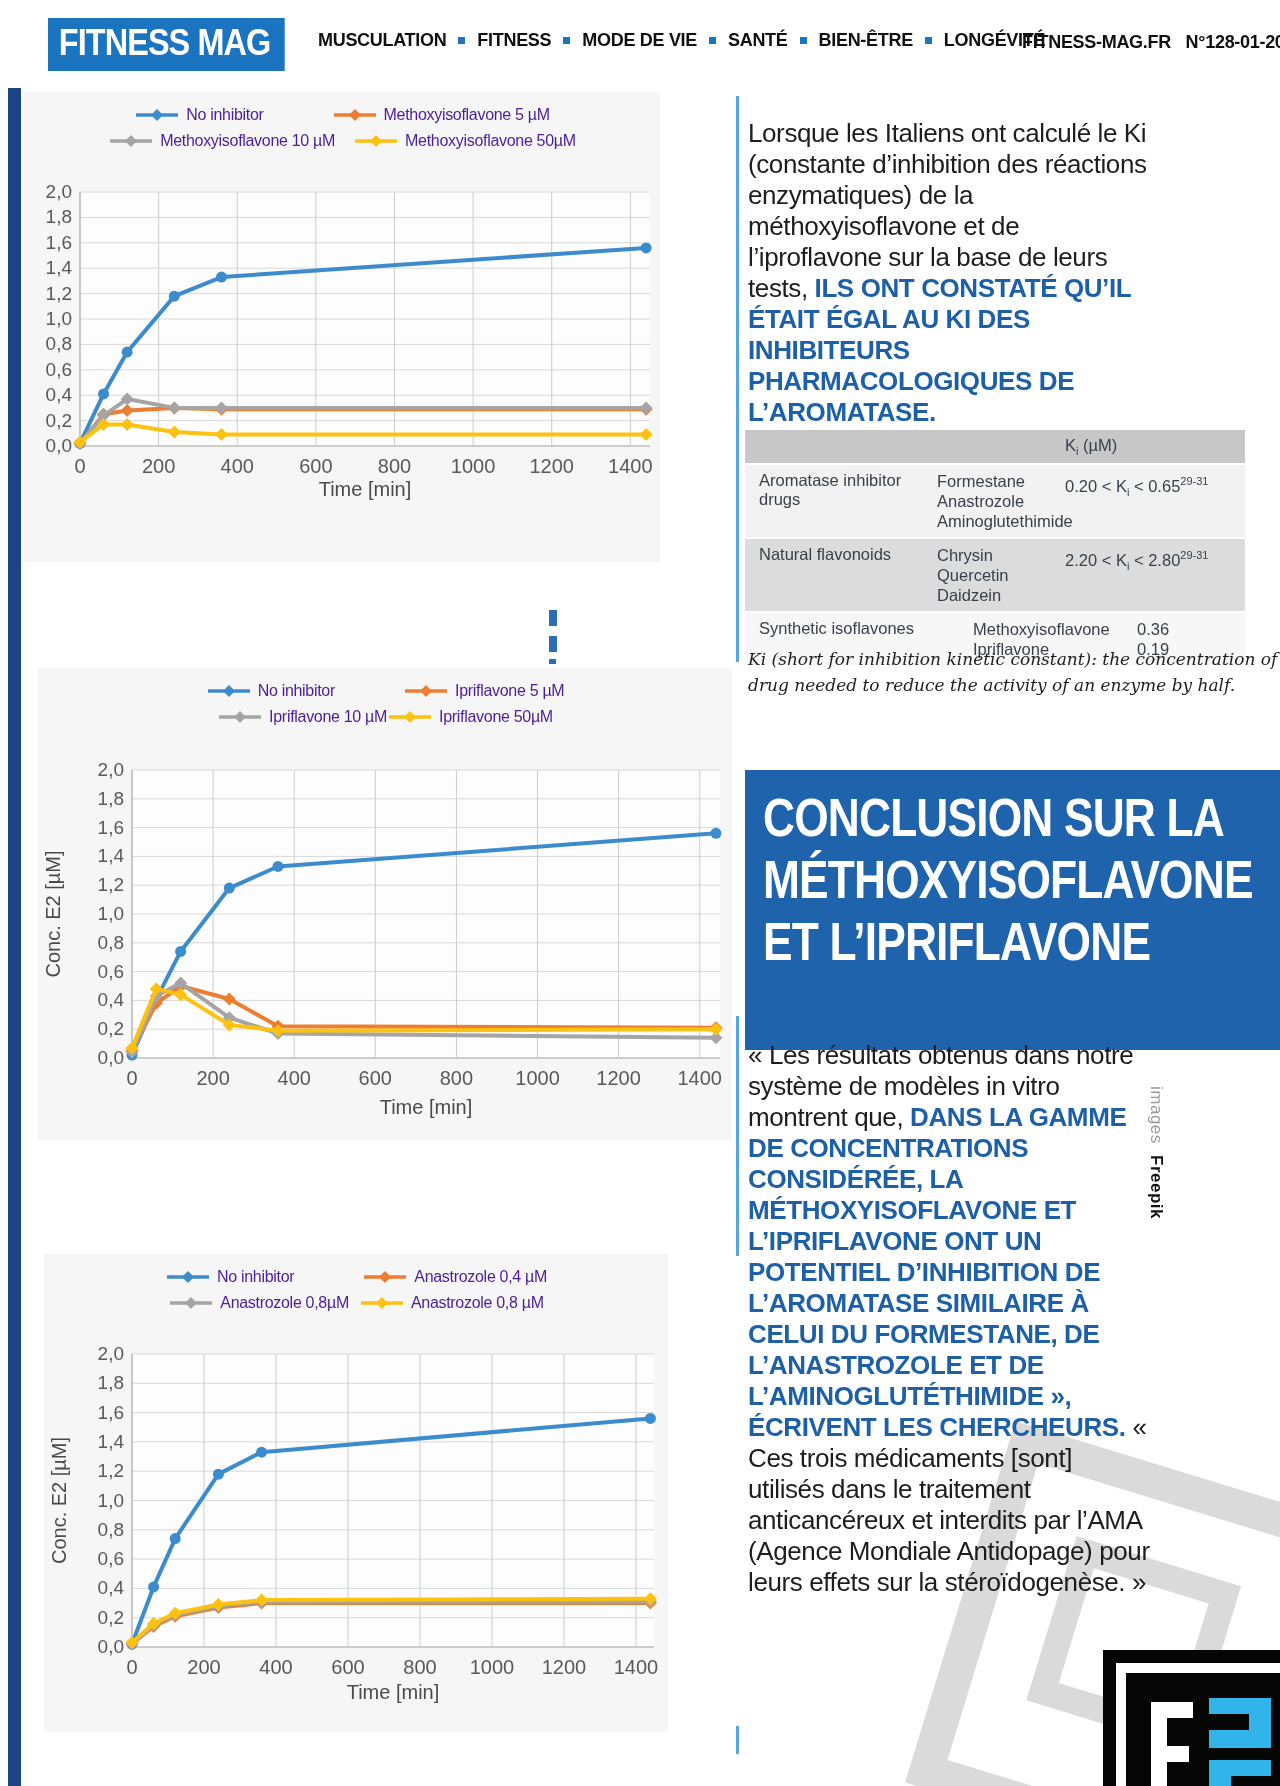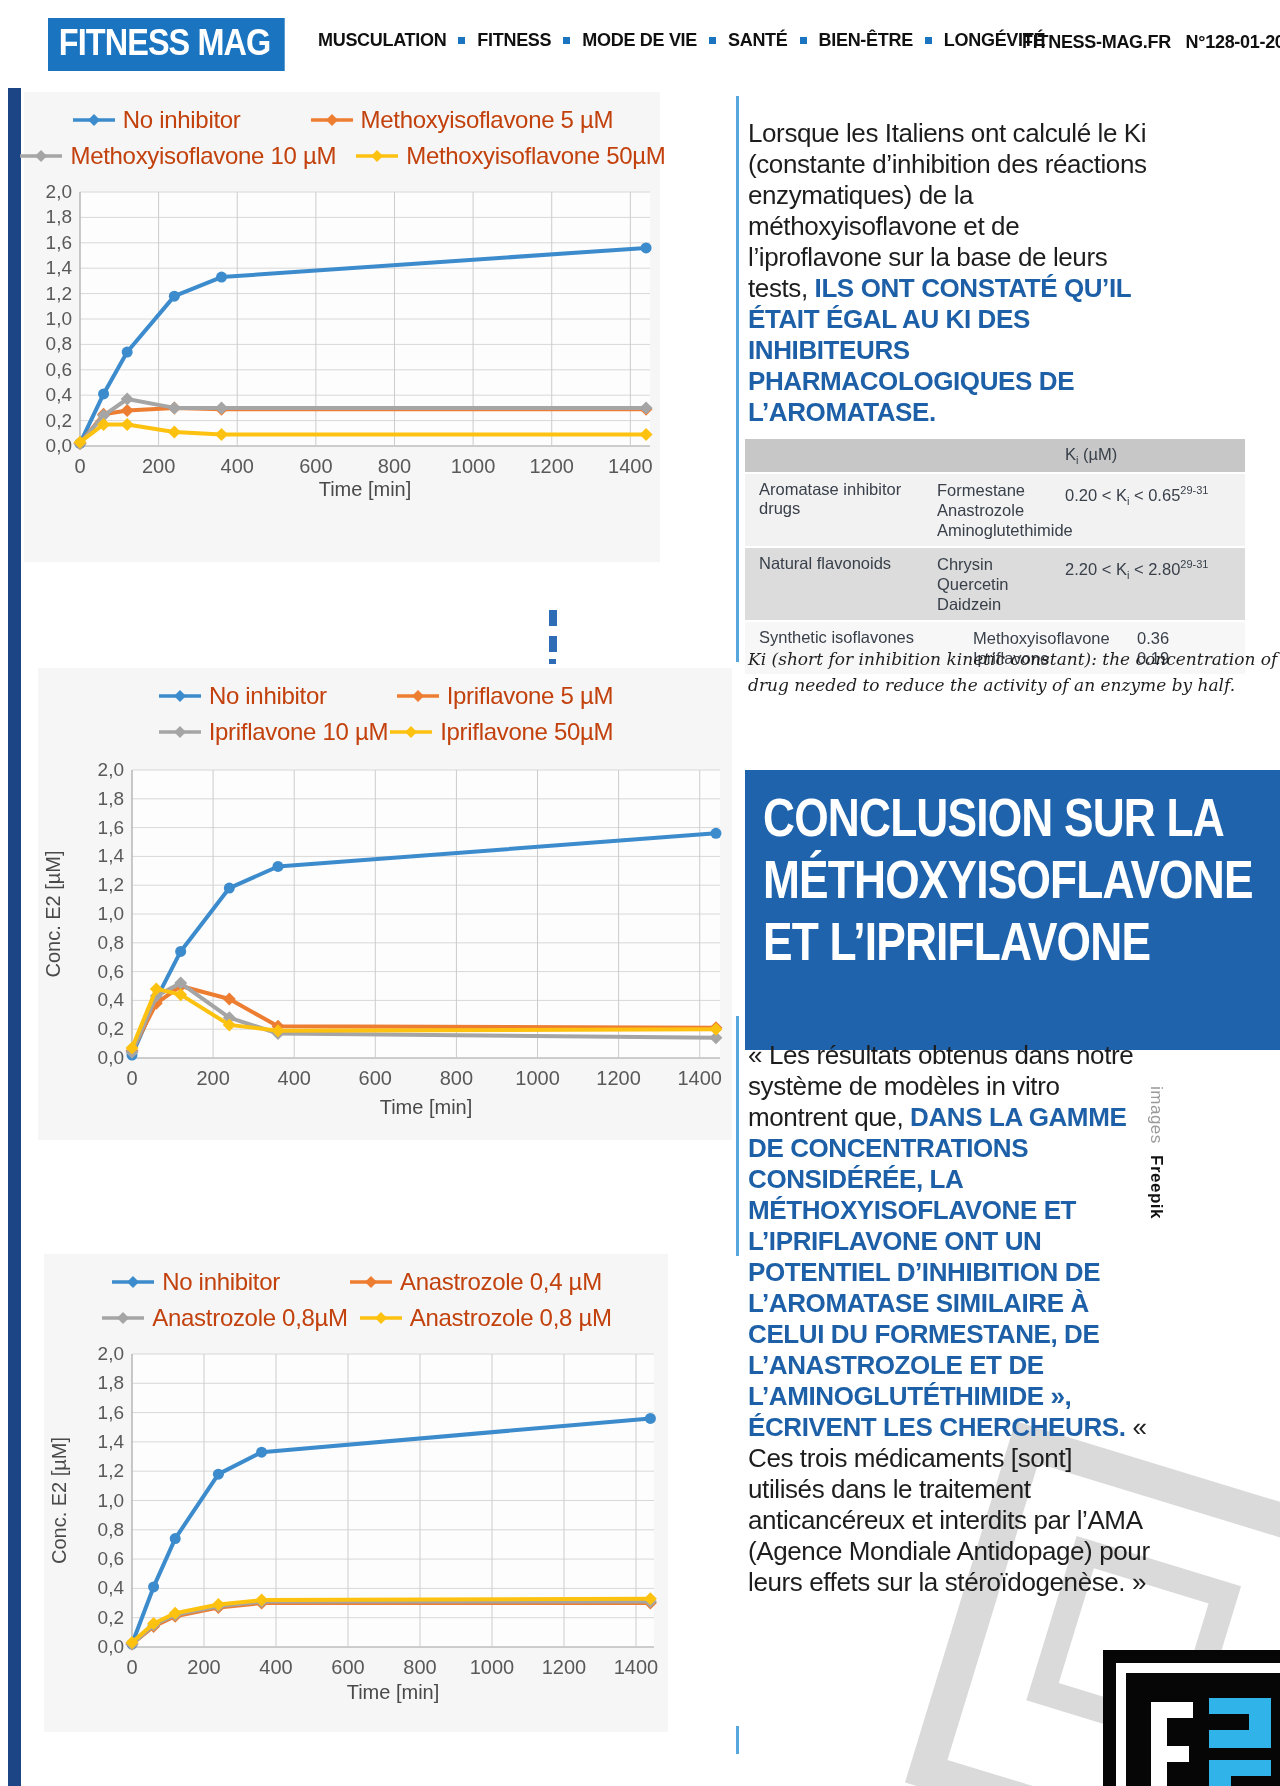--- a/index.html
+++ b/index.html
@@ -19,29 +19,29 @@
   
   .left-bar{position:absolute;left:8px;top:88px;width:13px;height:1698px;background:#1c4586;}
   .vdiv{position:absolute;width:3px;background:#56a7de;}
   .dash{position:absolute;background:#2e6cb5;}
   
   .chart-panel{position:absolute;background:#f6f6f6;}
   .legend{display:flex;flex-direction:column;align-items:center;row-gap:8px;padding-top:14px;
           min-height:78px;}
   .legend-row{display:flex;justify-content:center;align-items:center;}
   .legend-item{display:flex;align-items:center;gap:6px;}
-  .legend-label{font-size:24px;color:#c2410c;letter-spacing:-.3px;white-space:nowrap;}
+  .legend-label{font-size:16px;color:#4c1d95;letter-spacing:-.3px;white-space:nowrap;}
   svg text.tick{font-family:"Liberation Sans",sans-serif;font-size:19px;fill:#595959;}
   svg text.tick-x{font-family:"Liberation Sans",sans-serif;font-size:20px;fill:#595959;}
   svg text.axis-label{font-family:"Liberation Sans",sans-serif;font-size:20px;fill:#4a4a4a;}
   
   .intro{position:absolute;left:748px;top:92px;width:404px;font-size:26px;line-height:31px;
          color:#1d1d1d;letter-spacing:-.4px;}
   .hl{color:#1d60a7;font-weight:700;}
-  .ki-table{position:absolute;left:745px;top:430px;width:500px;font-size:16.5px;color:#39404a;margin-top:9px;}
+  .ki-table{position:absolute;left:745px;top:430px;width:500px;font-size:16.5px;color:#39404a;}
   .trow{display:grid;grid-template-columns:192px 128px 180px;border-bottom:2px solid #fff;}
   .trow>div{padding:6px 6px 6px 0;}
   .trow .cat{padding-left:14px;}
   .thead{background:#c7c7c7;}
   .thead .kihead{font-weight:400;}
   .r1{background:#f2f2f2;}
   .r2{background:#dcdcdc;}
   .r3{background:#f7f7f7;gap:36px;}
   .compline{line-height:20px;}
   .kitxt{line-height:20px;}

